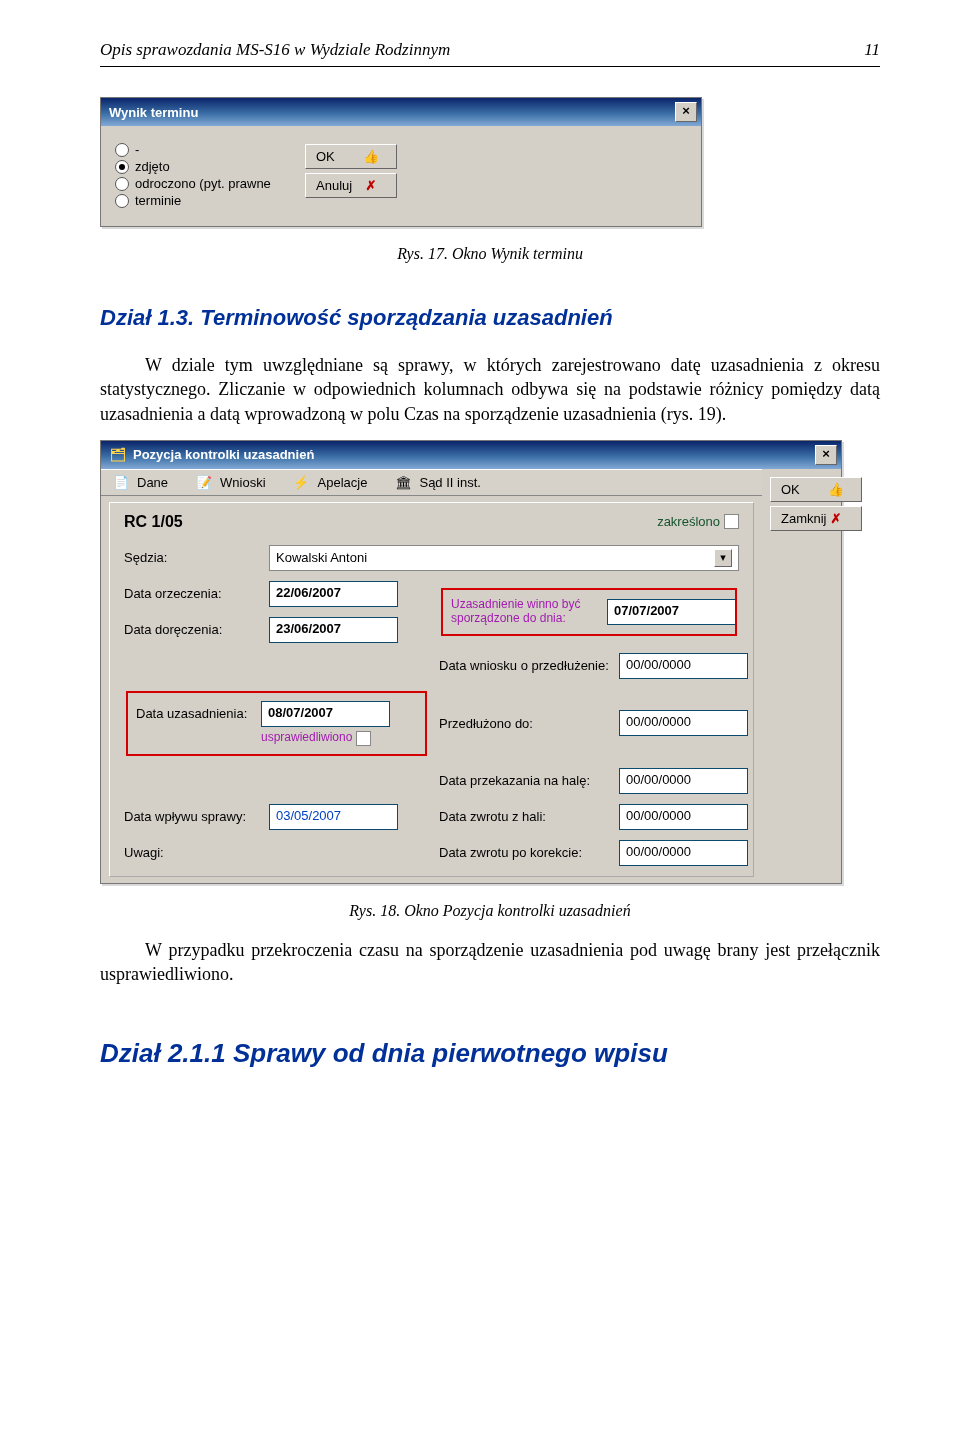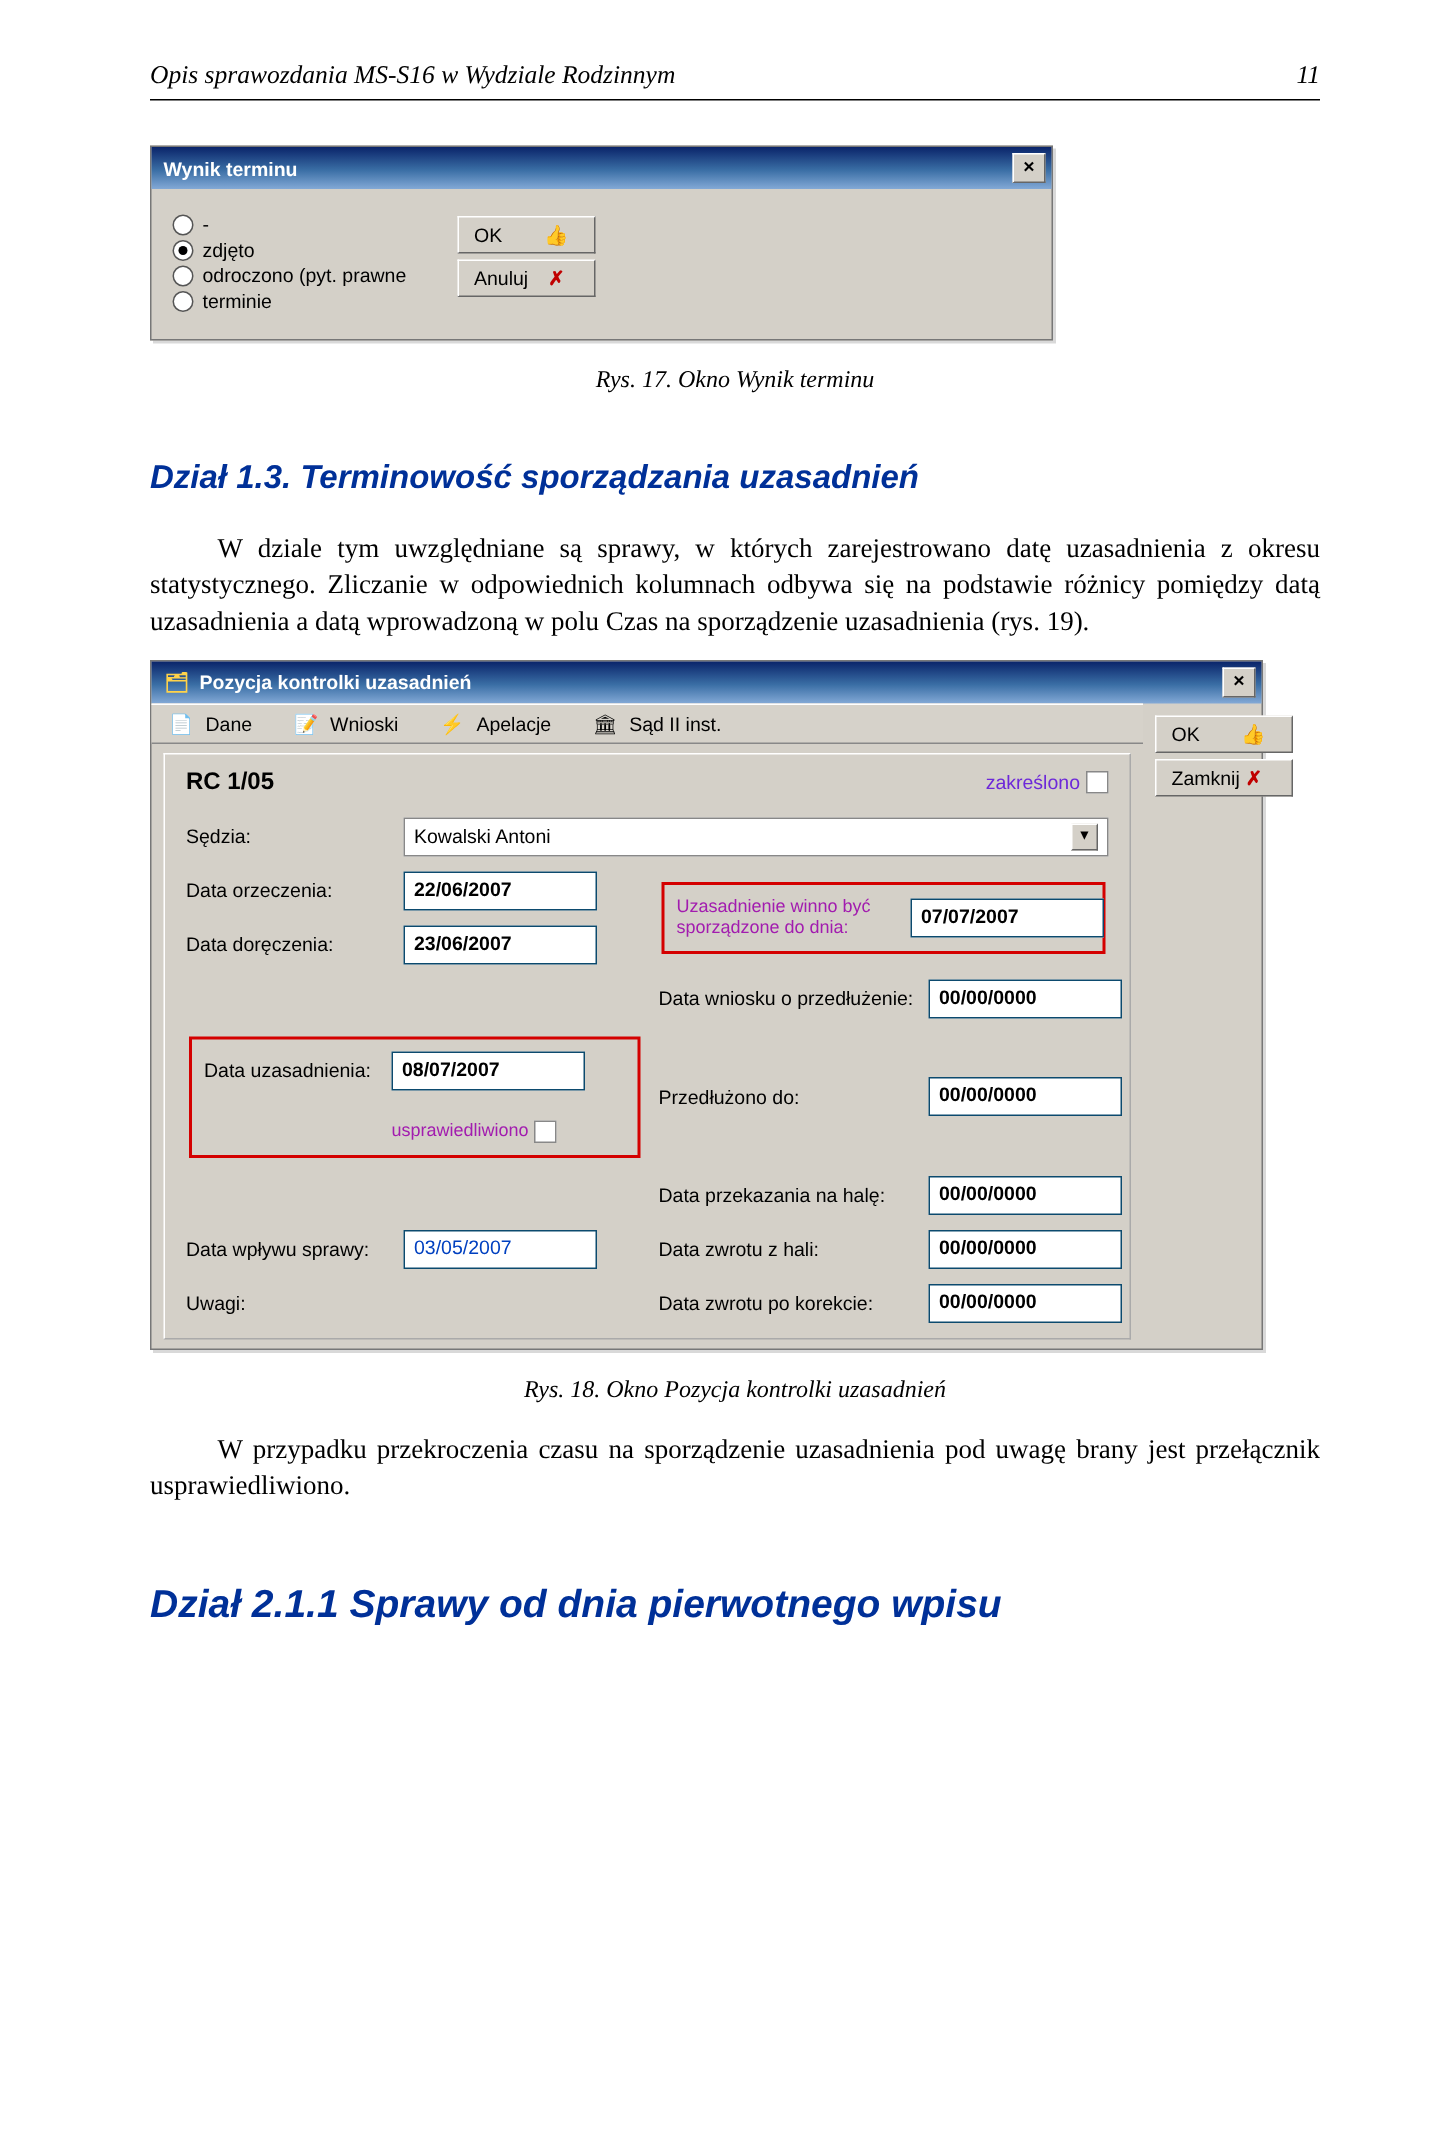--- a/index.html
+++ b/index.html
@@ -176,33 +176,33 @@
   .formgrid .lbl { font-size: 13px; text-align: left; }
   .formgrid .val {
     background: #fff;
     border: 1px solid #0c4a6e;
     padding: 3px 6px;
     font-family: Tahoma, Arial, sans-serif;
     font-weight: bold;
     height: 18px;
     width: 115px;
   }
-  .formgrid .val.light { font-weight: bold; }
+  .formgrid .val.light { font-weight: normal; }
   .caption-top {
     display: flex;
     align-items: center;
     justify-content: space-between;
     padding: 10px 14px 4px 14px;
   }
   .rc-title {
     font-weight: bold;
     font-size: 16px;
   }
   .zakr {
-    color: #6d28d9;
+    color: #14532d;
     font-size: 13px;
     display: flex;
     align-items: center;
   }
   .sel {
     background: #fff;
     border: 1px solid #888;
     padding: 3px 6px;
     display: flex;
     align-items: center;
@@ -343,21 +343,21 @@
                 <span>sporządzone do dnia:</span>
               </div>
               <div class="val">07/07/2007</div>
             </div>
 
             <div class="lbl">Data doręczenia:</div>
             <div class="val">23/06/2007</div>
             <div class="lbl" style="grid-column:3;">Data wniosku o przedłużenie:</div>
             <div class="val light" style="grid-column:4;">00/00/0000</div>
 
-            <div class="redbox" style="grid-column:1/3;display:grid;grid-template-columns:125px 1fr;align-items:center;row-gap:20px;">
+            <div class="redbox" style="grid-column:1/3;display:grid;grid-template-columns:125px 1fr;align-items:center;row-gap:4px;">
               <div class="lbl">Data uzasadnienia:</div>
               <div class="val">08/07/2007</div>
               <div></div>
               <div class="redlabel" style="display:flex;align-items:center;">
                 <span>usprawiedliwiono</span>
                 <span class="checkbox"></span>
               </div>
             </div>
             <div class="lbl">Przedłużono do:</div>
             <div class="val light">00/00/0000</div>

